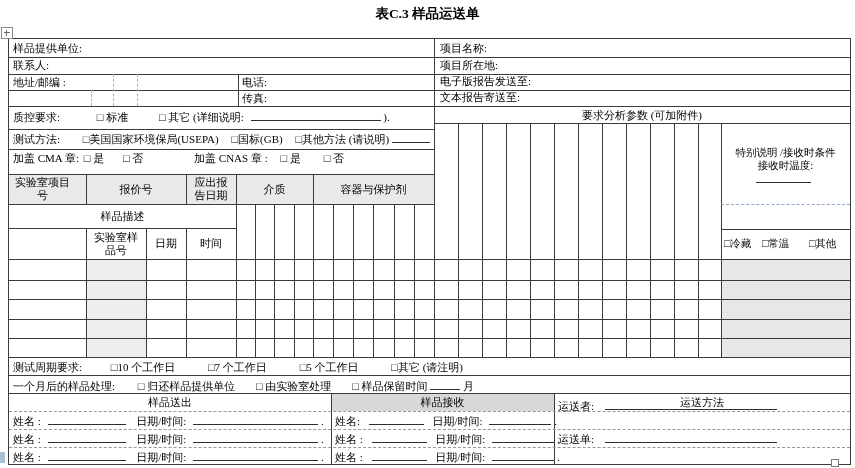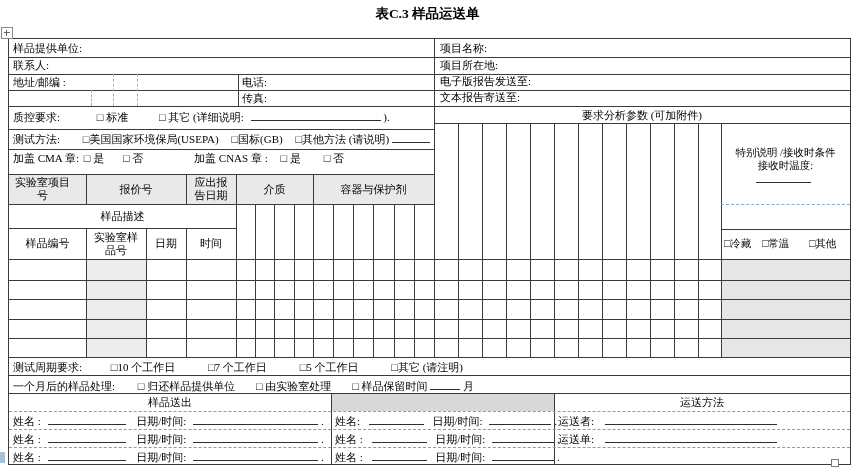--- a/index.html
+++ b/index.html
@@ -81,21 +81,20 @@
     <span style="margin-left:10px;" data-bind="seal.cnas_yes">□ 是</span>
     <span style="margin-left:20px;" data-bind="seal.cnas_no">□ 否</span>
   </div>
 
   <div class="t c" style="left:2px;top:136px;width:63px;height:28px;" data-bind="grid.lab_project_no">实验室项目号</div>
   <div class="t c" style="left:77px;top:135px;width:100px;height:30px;text-align:center;" data-bind="grid.quote_no">报价号</div>
   <div class="t c" style="left:182px;top:136px;width:40px;height:28px;" data-bind="grid.report_due">应出报告日期</div>
   <div class="t c" style="left:227px;top:135px;width:77px;height:30px;" data-bind="grid.medium">介质</div>
   <div class="t c" style="left:304px;top:135px;width:121px;height:30px;" data-bind="grid.container">容器与保护剂</div>
   <div class="t c" style="left:0px;top:166px;width:227px;height:22px;" data-bind="grid.sample_desc">样品描述</div>
-  <div class="t c" style="left:0px;top:190px;width:77px;height:29px;" data-bind="grid.sample_no">样品编号</div>
   <div class="t c" style="left:83px;top:190px;width:48px;height:29px;" data-bind="grid.lab_sample_no">实验室样品号</div>
   <div class="t c" style="left:137px;top:190px;width:40px;height:29px;" data-bind="grid.date">日期</div>
   <div class="t c" style="left:177px;top:190px;width:50px;height:29px;" data-bind="grid.time">时间</div>
 
   <div class="t c col sm" style="left:713px;top:100px;width:127px;height:40px;">
     <span data-bind="special.line1">特别说明 /接收时条件</span>
     <span data-bind="special.line2">接收时温度:</span>
   </div>
   <div class="fl" style="left:747px;top:143px;width:55px;"></div>
   <div class="t sm" style="left:715px;top:197px;">
@@ -115,20 +114,21 @@
   <div class="t" style="left:4px;top:339px;">
     <span data-bind="disposal.label">一个月后的样品处理:</span>
     <span style="margin-left:20px;" data-bind="disposal.return">□ 归还样品提供单位</span>
     <span style="margin-left:18px;" data-bind="disposal.lab">□ 由实验室处理</span>
     <span style="margin-left:18px;" data-bind="disposal.keep">□ 样品保留时间</span>
     <span class="uline" style="width:30px;"></span>
     <span data-bind="disposal.unit">月</span>
   </div>
 
   <div class="t c" style="left:0px;top:356px;width:322px;height:15px;" data-bind="footer.send_header">样品送出</div>
+  <div class="t c" style="left:322px;top:356px;width:223px;height:15px;" data-bind="footer.recv_header">样品接收</div>
   <div class="t c" style="left:545px;top:356px;width:296px;height:15px;" data-bind="footer.transport_header">运送方法</div>
 
   <div class="t" style="left:4px;top:374px;">
     <span data-bind="footer.name_label">姓名 :</span>
     <span class="uline" style="width:78px;margin-left:4px;"></span>
     <span style="margin-left:8px;" data-bind="footer.datetime_label">日期/时间:</span>
     <span class="uline" style="width:125px;margin-left:4px;"></span>
     <span data-bind="footer.dot">.</span>
   </div>
   <div class="t" style="left:4px;top:392px;">
@@ -161,21 +161,21 @@
     <span data-bind="footer.dot">.</span>
   </div>
   <div class="t" style="left:326px;top:410px;">
     <span data-bind="footer.name_label">姓名 :</span>
     <span class="uline" style="width:55px;margin-left:6px;"></span>
     <span style="margin-left:6px;" data-bind="footer.datetime_label">日期/时间:</span>
     <span class="uline" style="width:62px;margin-left:4px;"></span>
     <span data-bind="footer.dot">.</span>
   </div>
 
-  <div class="t" style="left:549px;top:374px;">
+  <div class="t" style="left:549px;top:359px;">
     <span data-bind="footer.carrier_label">运送者:</span>
     <span class="uline" style="width:172px;margin-left:8px;"></span>
   </div>
   <div class="t" style="left:549px;top:392px;">
     <span data-bind="footer.waybill_label">运送单:</span>
     <span class="uline" style="width:172px;margin-left:8px;"></span>
   </div>
 
 <div class="rect" style="left: 0px; top: 135px; width: 425px; height: 30px; background: rgb(233, 233, 233);"></div>
     <div class="rect" style="left: 77px; top: 220px; width: 60px; height: 98px; background: rgb(237, 237, 237);"></div>

